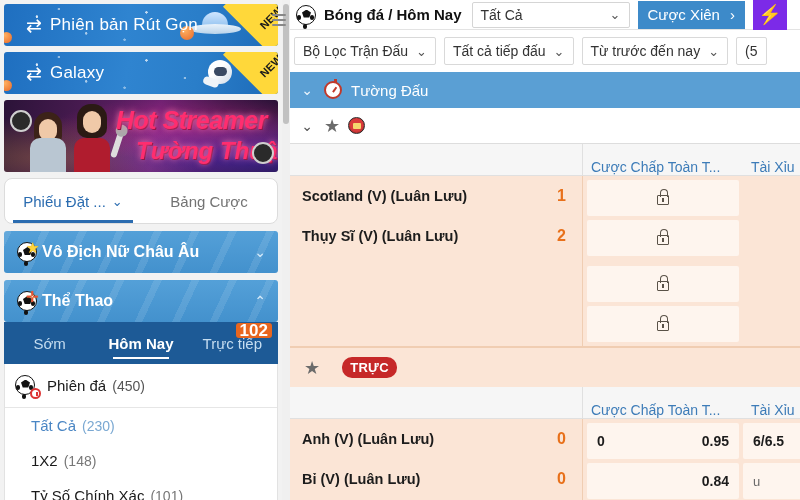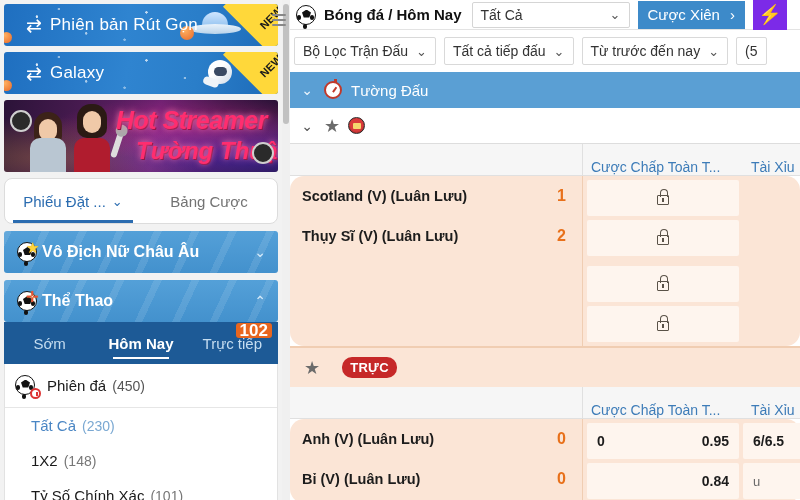--- a/index.html
+++ b/index.html
@@ -323,21 +323,21 @@
     height: 32px; display: flex; align-items: flex-end;
     background: #f6f6f6; border-bottom: 1px solid #e0e0e0;
   }
   .col-head .spacer { width: 293px; flex: 0 0 293px; border-right: 1px solid #e0e0e0; height: 100%; }
   .ch-cell {
     font-size: 14px; color: #3d7cb8; padding-left: 8px; white-space: nowrap; overflow: hidden;
   }
   .ch-hdp { width: 160px; flex: 0 0 160px; }
   .ch-ou  { width: 80px; flex: 0 0 80px; }
 
-  .match-block { background: #fbe5d6; display: flex; position: relative; border-radius: 14px; }
+  .match-block { background: #fbe5d6; display: flex; position: relative; }
   .mb-left { width: 293px; flex: 0 0 293px; border-right: 1px solid #f0cdb2; }
   .team-line {
     height: 40px; display: flex; align-items: center; padding-left: 12px;
   }
   .team-name { font-size: 14.5px; font-weight: bold; color: #1c1c1c; white-space: nowrap; }
   .team-score {
     margin-left: auto; margin-right: 16px; font-size: 16px; font-weight: bold; color: #e8701a;
   }
   .mb-right { flex: 1; display: flex; }
   .odds-col { display: flex; flex-direction: column; gap: 4px; padding: 4px 0; }

